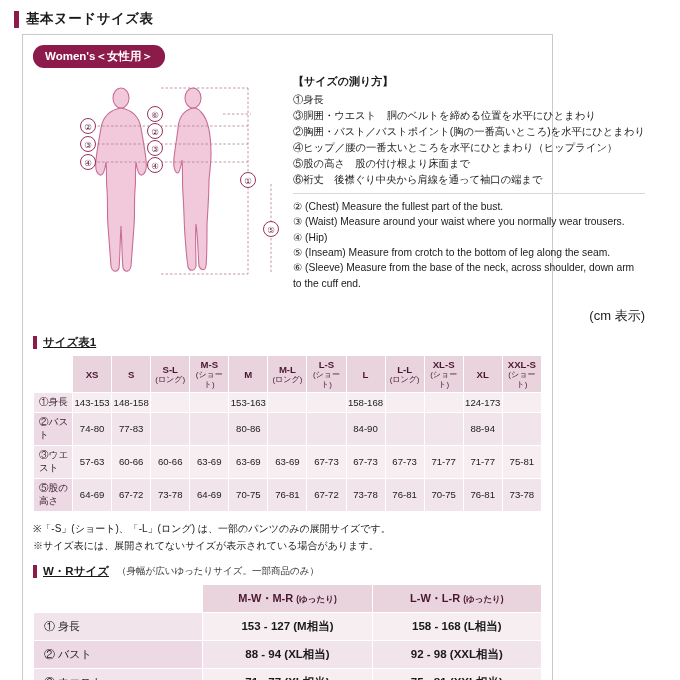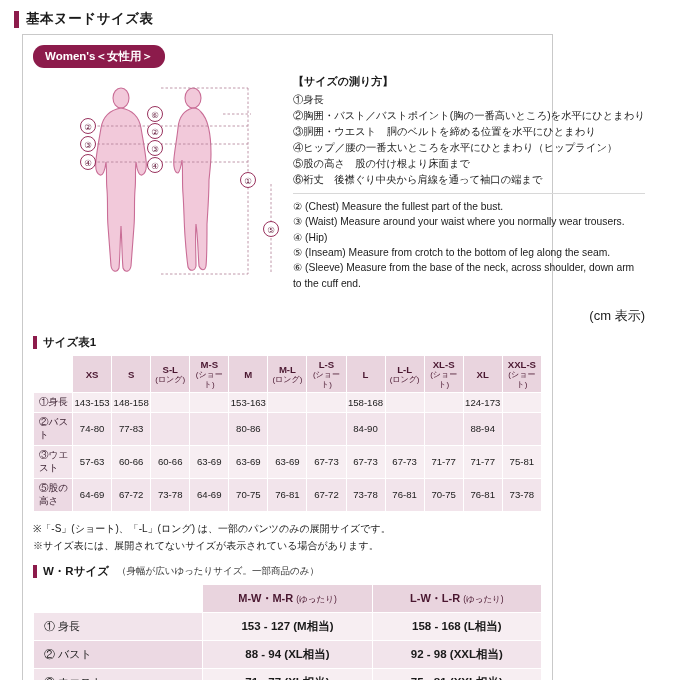--- a/index.html
+++ b/index.html
@@ -40,38 +40,38 @@
   .en-list li{font-size:10.3px;line-height:1.5;}
   .cm-note{text-align:right;font-size:13px;margin-top:16px;}
   .fig-fill{fill:#f2c9da;stroke:#c96d96;stroke-width:1.1;}
   .cnum{font-size:8.5px;fill:#6b2545;font-family:"Liberation Sans",sans-serif;}
   .cir{fill:#ffffff;stroke:#8c1b4b;stroke-width:0.9;}
   .dash{stroke:#b07f96;stroke-width:0.8;stroke-dasharray:2.5 2;fill:none;}
 
   
   .sec-head{display:flex;align-items:center;margin:10px 0 5px 0;}
   .sec-bar{width:4px;height:13px;background:#8c1b4b;margin-right:6px;}
-  .sec-text{font-size:11.5px;font-weight:bold;}
+  .sec-text{font-size:11.5px;font-weight:bold;text-decoration:underline;}
   .sec-sub{font-size:9.5px;font-weight:normal;margin-left:8px;color:#333;}
 
   table.size{border-collapse:collapse;width:100%;font-size:9.6px;table-layout:fixed;}
   table.size th,table.size td{border:1px solid #ffffff;text-align:center;padding:3px 1px;}
   table.size thead th{background:#e9d4de;color:#4a1730;font-weight:bold;height:26px;line-height:1.15;}
   table.size thead th .sub{display:block;font-size:8px;font-weight:normal;}
   table.size tbody th{background:#f2e4eb;color:#3a2030;font-weight:normal;text-align:left;padding-left:5px;width:66px;}
   table.size tbody td{background:#f7eef2;}
   table.size tbody tr:nth-child(even) td{background:#f2e4eb;}
   table.size tbody tr:nth-child(even) th{background:#ecd9e3;}
 
   .notes{margin-top:8px;font-size:10px;line-height:1.7;}
 
   table.wr{border-collapse:collapse;width:100%;font-size:11px;table-layout:fixed;margin-top:4px;}
   table.wr th,table.wr td{border:1px solid #ffffff;text-align:center;padding:6px 2px;}
   table.wr thead th{background:#e9d4de;color:#4a1730;font-weight:bold;}
-  table.wr thead th .sub{font-size:8.5px;font-weight:normal;}
+  table.wr thead th .sub{font-size:8.5px;font-weight:bold;}
   table.wr tbody th{background:#f2e4eb;text-align:left;padding-left:10px;font-weight:normal;width:90px;}
   table.wr tbody td{background:#f7eef2;font-weight:bold;font-size:11.5px;}
   table.wr tbody tr:nth-child(even) td{background:#f2e4eb;}
   table.wr tbody tr:nth-child(even) th{background:#ecd9e3;}
   .blank-col{background:#ffffff !important;border:1px solid #ffffff !important;}
 </style>
 </head>
 <body>
 
 <div class="page">
@@ -148,22 +148,22 @@
               <circle class="cir" cx="122" cy="91" r="7.5"></circle>
               <text class="cnum" x="122" y="94.5" text-anchor="middle">④</text>
             </g>
         </svg>
       </div>
 
       <div class="measure-box">
         <div class="measure-title">【サイズの測り方】</div>
         <ul class="measure-list">
           <li>①身長</li>
+          <li>③胴囲・ウエスト　胴のベルトを締める位置を水平にひとまわり</li>
           <li>②胸囲・バスト／バストポイント(胸の一番高いところ)を水平にひとまわり</li>
-          <li>③胴囲・ウエスト　胴のベルトを締める位置を水平にひとまわり</li>
           <li>④ヒップ／腰の一番太いところを水平にひとまわり（ヒップライン）</li>
           <li>⑤股の高さ　股の付け根より床面まで</li>
           <li>⑥裄丈　後襟ぐり中央から肩線を通って袖口の端まで</li>
         </ul>
         <div class="divider"></div>
         <ul class="en-list">
           <li>② (Chest) Measure the fullest part of the bust.</li>
           <li>③ (Waist) Measure around your waist where you normally wear trousers.</li>
           <li>④ (Hip)</li>
           <li>⑤ (Inseam) Measure from crotch to the bottom of leg along the seam.</li>

